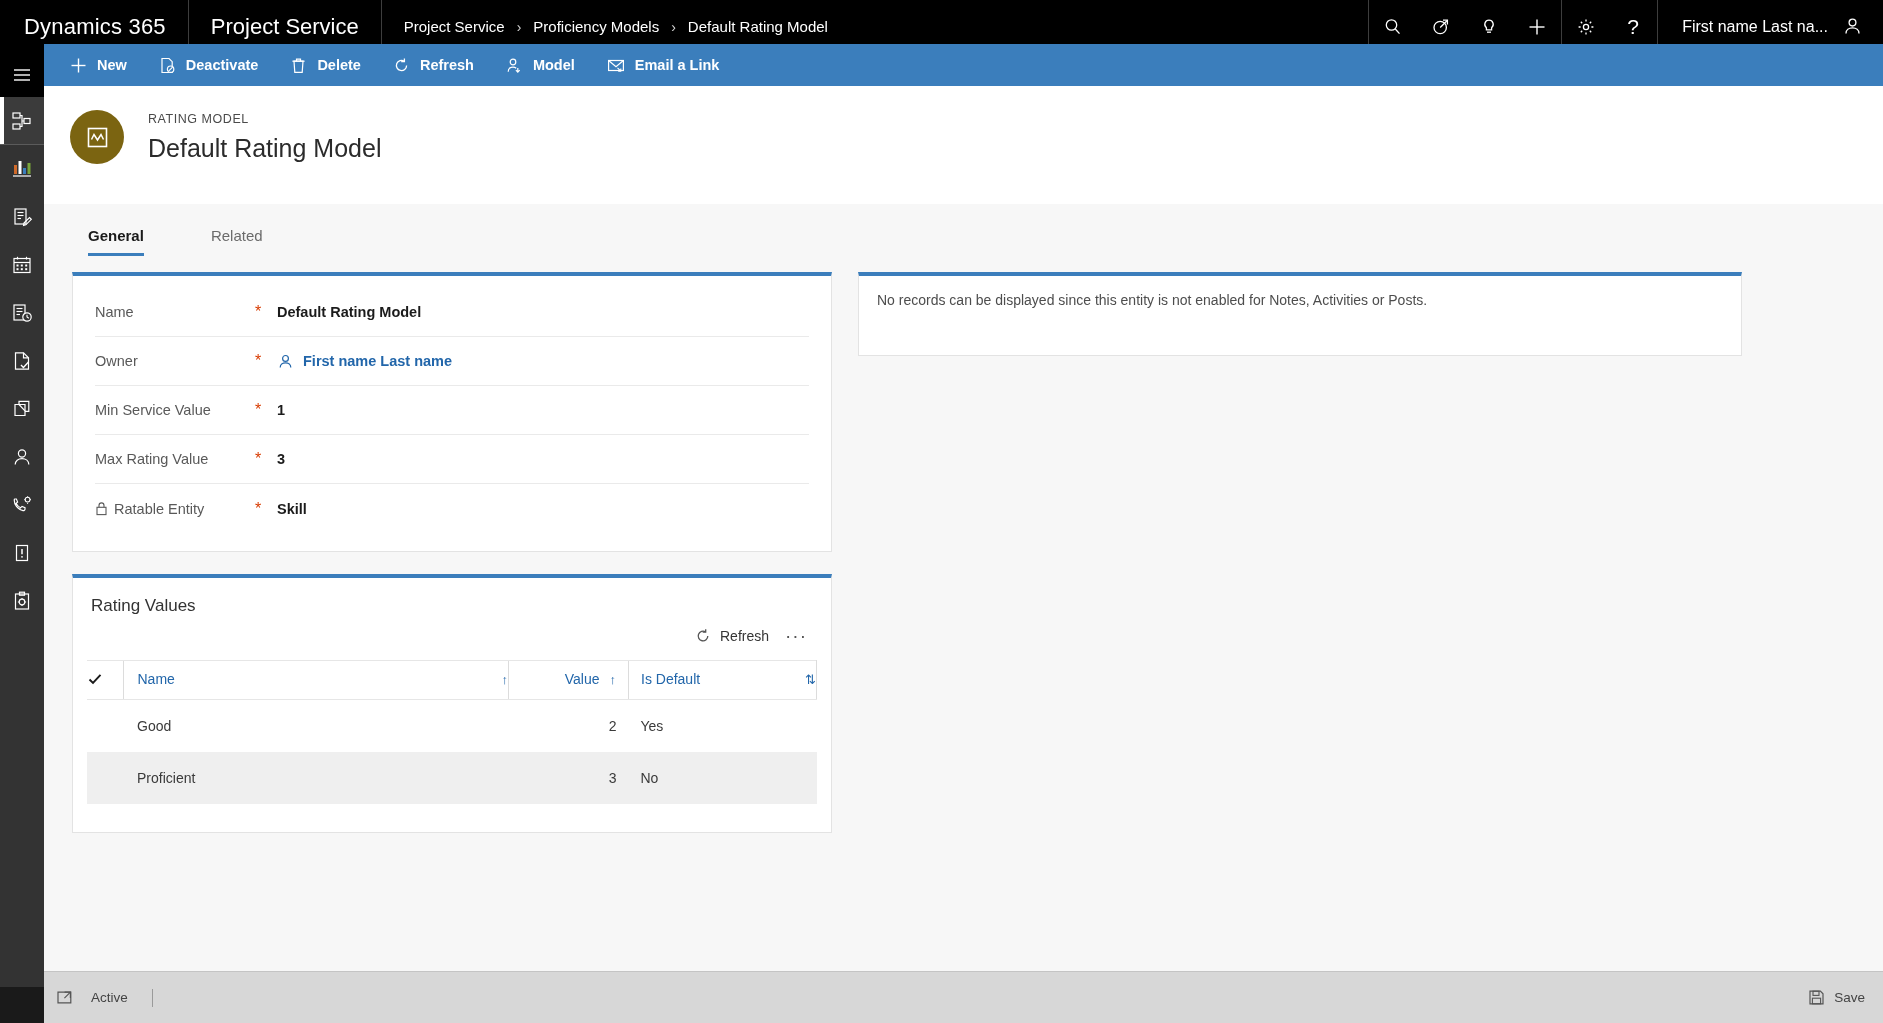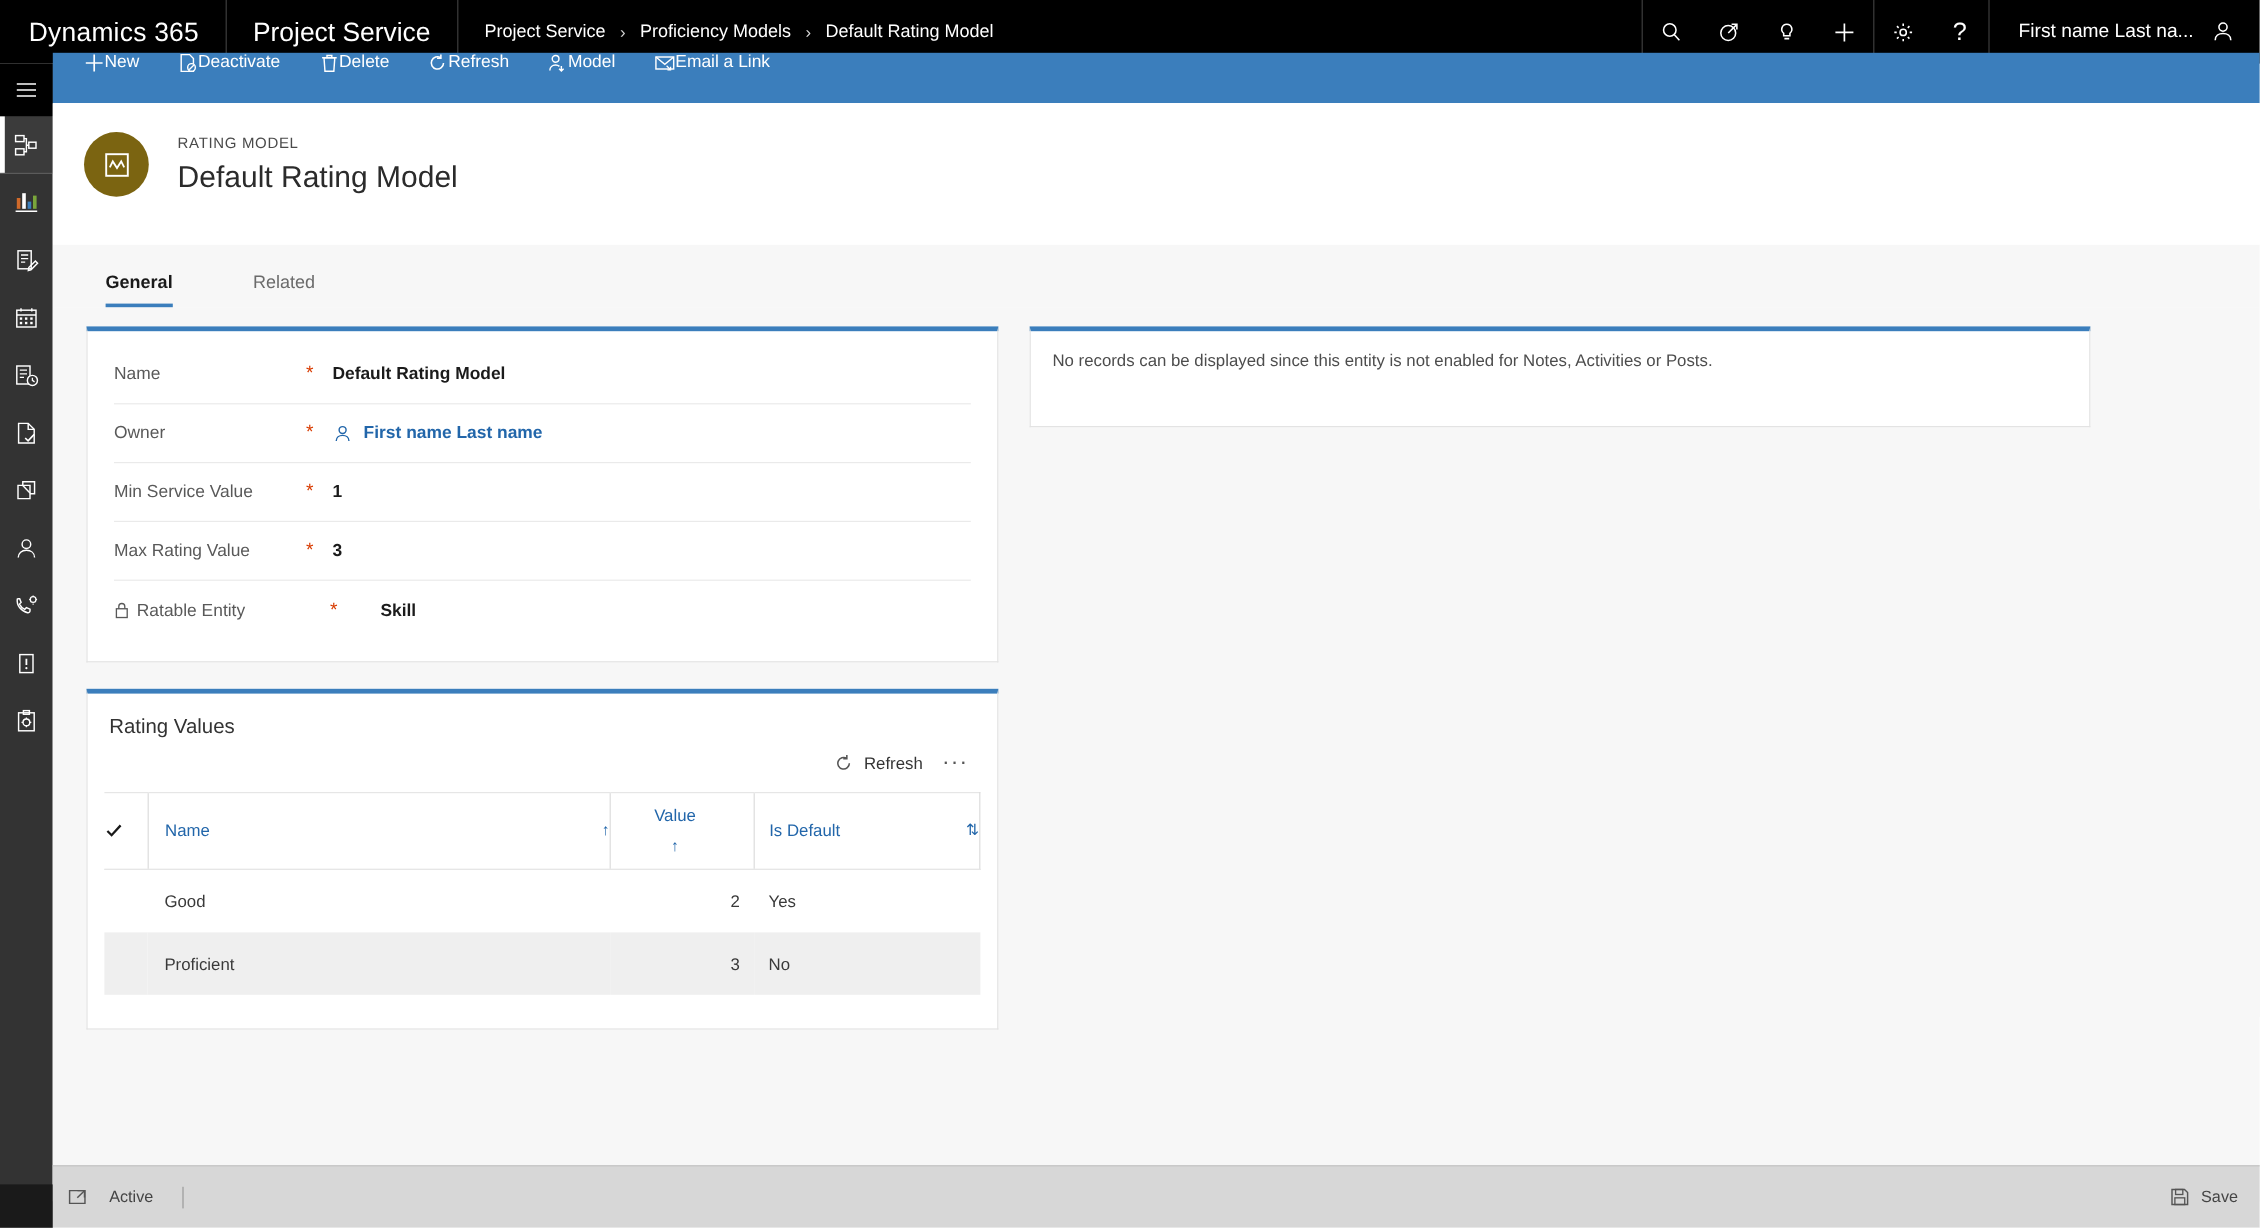--- a/index.html
+++ b/index.html
@@ -88,23 +88,23 @@
   
   .cmdbar {
     position: absolute; left: 44px; top: 44px;
     width: 1839px; height: 42px;
     background: #3b7ebc;
     display: flex; align-items: center;
     padding-left: 10px;
     color: #ffffff;
   }
   .cmd {
-    display: flex; 
+    display: flex; align-items: center; gap: 10px;
     padding: 0 16px; height: 42px;
-    font-size: 14.5px; cursor: pointer; white-space: nowrap;
+    font-size: 14.5px; cursor: pointer; white-space: nowrap; font-weight: bold;
   }
 
   
   .content {
     position: absolute; left: 44px; top: 86px;
     width: 1839px; height: 915px;
     background: #ffffff;
   }
 
   .rec-header {
@@ -164,21 +164,21 @@
     border-top: 4px solid #3b7ebc;
   }
 
   .fieldlist { padding: 12px 0 18px 0; }
   .frow {
     display: flex; align-items: center;
     height: 49px;
     margin: 0 22px;
     border-bottom: 1px solid #eaeaea;
   }
-  .frow:last-child { border-bottom: none; gap: 20px; }
+  .frow:last-child { border-bottom: none; }
   .flabel {
     width: 160px; flex: none;
     font-size: 14.5px; color: #595959;
     display: flex; align-items: center; gap: 6px;
   }
   .freq { width: 22px; flex: none; color: #d83b01; font-size: 16px; line-height: 1; }
   .fval {
     font-size: 14.5px; color: #1b1b1b; font-weight: 600;
     display: flex; align-items: center; gap: 9px;
   }
@@ -603,21 +603,21 @@
                     <polyline points="2.5,8.5 6,12 13.5,3.8" fill="none" stroke="#1a1a1a" stroke-width="1.9"></polyline>
                   </svg>
               </th>
               <th class="th-name">
                 <div class="th-inner">
                   <span>Name</span>
                   <span class="sorticon">↑</span>
                 </div>
               </th>
               <th class="th-val">
-                <div class="th-inner" style="justify-content:flex-end;flex-direction:column;">
+                <div class="th-inner" style="justify-content:flex-end;">
                   <span>Value</span>
                   <span class="sorticon">↑</span>
                 </div>
               </th>
               <th class="th-def">
                 <div class="th-inner">
                   <span>Is Default</span>
                   <span class="sorticon">⇅</span>
                 </div>
               </th>

